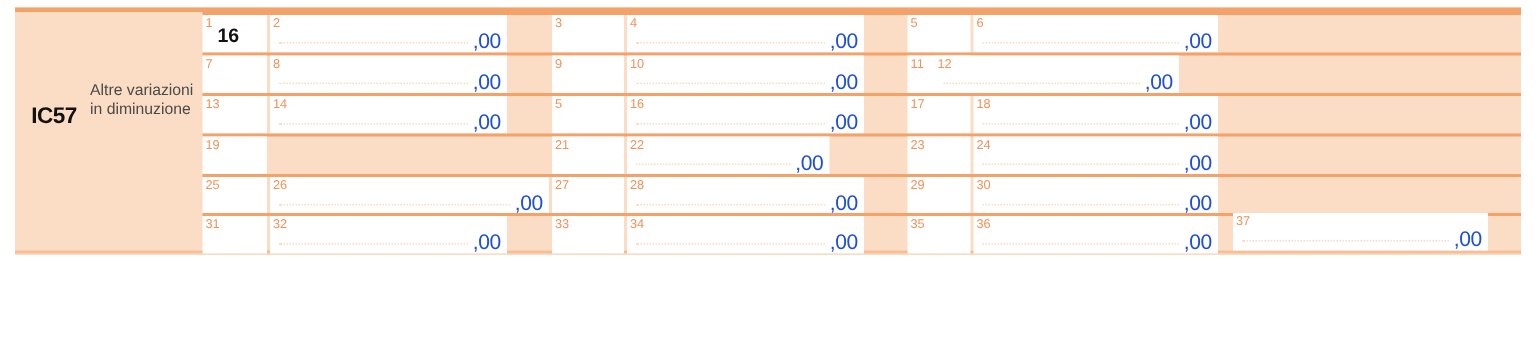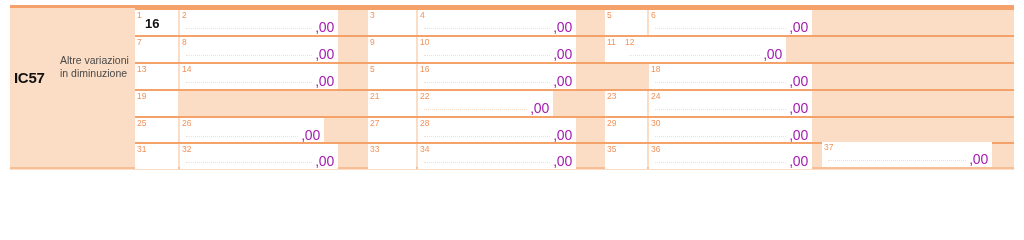--- a/index.html
+++ b/index.html
@@ -54,20 +54,21 @@
   .code-cell {
     position: absolute;
     left: 14px;
     top: 70px;
     width: 44px;
     color: #111111;
     font-size: 15px;
     font-weight: bold;
     letter-spacing: -0.3px;
     line-height: 1;
+    text-align: center;
   }
 
   
   .desc-cell {
     position: absolute;
     left: 60px;
     top: 54px;
     width: 72px;
     color: #4a4a4a;
     font-size: 10.5px;
@@ -126,21 +127,21 @@
     font-weight: bold;
     color: #111111;
     line-height: 14px;
   }
 
   .fld-cents {
     position: absolute;
     right: 4px;
     bottom: 0px;
     font-size: 14px;
-    color: #a21caf;
+    color: #1d4ed8;
     line-height: 15px;
     letter-spacing: -0.2px;
   }
 
   
   .fld-dots {
     position: absolute;
     left: 6px;
     right: 26px;
     bottom: 6px;
@@ -237,20 +238,23 @@
           <span class="fld-cents">,00</span>
         </div>
         <div class="fld" style="left: 368px; width: 48px;">
           <span class="fld-num">5</span>
         </div>
         <div class="fld" style="left: 418px; width: 158px;">
           <span class="fld-num">16</span>
           <span class="fld-dots"></span>
           <span class="fld-cents">,00</span>
         </div>
+        <div class="fld" style="left: 605px; width: 42px;">
+          <span class="fld-num">17</span>
+        </div>
         <div class="fld" style="left: 649px; width: 163px;">
           <span class="fld-num">18</span>
           <span class="fld-dots"></span>
           <span class="fld-cents">,00</span>
         </div>
       </div>
       <div class="row" style="top: 89px; text-align: center;">
         <div class="row-rule"></div>
         <div class="fld" style="left: 135px; width: 43px;">
           <span class="fld-num">19</span>
@@ -275,21 +279,21 @@
           <span class="fld-num">24</span>
           <span class="fld-dots"></span>
           <span class="fld-cents">,00</span>
         </div>
       </div>
       <div class="row" style="top: 116px;">
         <div class="row-rule"></div>
         <div class="fld" style="left: 135px; width: 43px;">
           <span class="fld-num">25</span>
         </div>
-        <div class="fld" style="left: 180px; width: 144px;">
+        <div class="fld" style="left: 180px; width: 186px;">
           <span class="fld-num">26</span>
           <span class="fld-dots"></span>
           <span class="fld-cents">,00</span>
         </div>
         <div class="fld" style="left: 368px; width: 48px; padding-left: 38px;">
           <span class="fld-num">27</span>
         </div>
         <div class="fld" style="left: 418px; width: 158px;">
           <span class="fld-num">28</span>
           <span class="fld-dots"></span>

